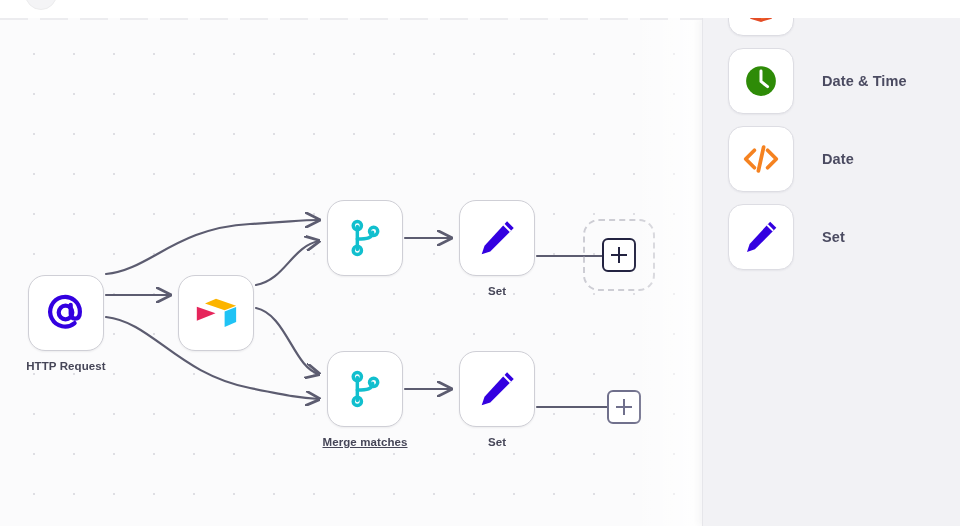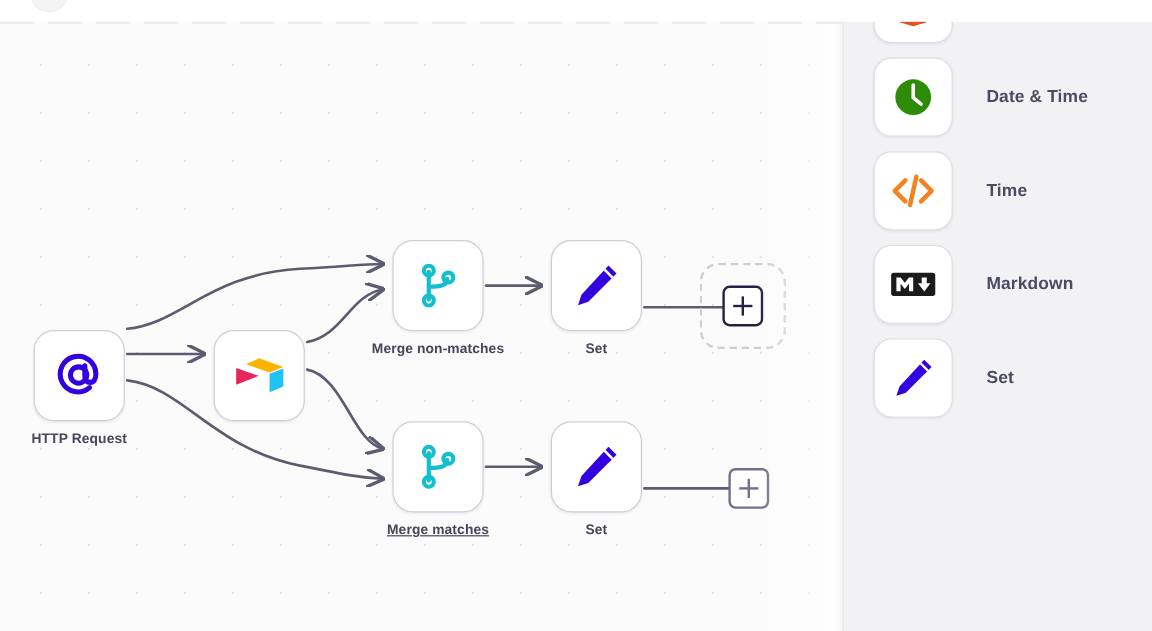--- a/index.html
+++ b/index.html
@@ -128,21 +128,20 @@
       <svg class="glyph" viewBox="0 0 48 48">
         <g fill="none" stroke="#11bfce" stroke-width="3.6" stroke-linecap="round">
           <path d="M16 12 L16 36"></path>
           <path d="M16 25 C 26 25, 32 24, 32 18"></path>
         </g>
         <circle cx="16" cy="11" r="4.3" fill="none" stroke="#11bfce" stroke-width="3.6"></circle>
         <circle cx="16" cy="37" r="4.3" fill="none" stroke="#11bfce" stroke-width="3.6"></circle>
         <circle cx="33" cy="17" r="4.3" fill="none" stroke="#11bfce" stroke-width="3.6"></circle>
       </svg>
     </div>
-    <div class="node-label" style="left:295px;top:266px;">Merge non-matches</div>
 
     <div class="node" style="left:459px;top:182px;">
       <svg class="glyph" viewBox="0 0 48 48">
         <path d="M34.5 6.5 L41.5 13.5 L17 38 L8 41 L11 32 Z" fill="#3300e0"></path>
         <path d="M31 10 L38 17" stroke="#ffffff" stroke-width="2.2" fill="none"></path>
       </svg>
     </div>
     <div class="node-label" style="left:427px;top:266px;">Set</div>
 
     <div class="node" style="left:327px;top:333px;">
@@ -216,34 +215,24 @@
       <div class="panel-item">
         <div class="panel-icon">
           <svg class="glyph" viewBox="0 0 48 48">
             <g fill="none" stroke="#f58220" stroke-width="4.3" stroke-linecap="round" stroke-linejoin="round">
               <path d="M16.5 14 L6.5 24 L16.5 34"></path>
               <path d="M31.5 14 L41.5 24 L31.5 34"></path>
               <path d="M27 10.5 L21 37.5"></path>
             </g>
           </svg>
         </div>
-        <div class="panel-label">Time</div>
-      </div>
-
-
-      <div class="panel-item">
-        <div class="panel-icon">
-          <svg class="glyph" viewBox="0 0 48 48">
-            <rect x="3" y="13" width="42" height="22" rx="2.5" fill="#1b1b1b"></rect>
-            <path d="M8 30.5 V17.5 h4 l4 5 4-5 h4 v13 h-4 v-7.2 l-4 5 -4-5 V30.5 Z" fill="#ffffff"></path>
-            <path d="M34.5 30.8 L28.5 23 h3.6 V17.5 h4.8 V23 h3.6 Z" fill="#ffffff"></path>
-          </svg>
-        </div>
-        <div class="panel-label">Markdown</div>
-      </div>
+        <div class="panel-label">Date</div>
+      </div>
+
+
 
 
       <div class="panel-item">
         <div class="panel-icon">
           <svg class="glyph" viewBox="0 0 48 48">
             <path d="M34.5 6.5 L41.5 13.5 L17 38 L8 41 L11 32 Z" fill="#3300e0"></path>
             <path d="M31 10 L38 17" stroke="#ffffff" stroke-width="2.2" fill="none"></path>
           </svg>
         </div>
         <div class="panel-label">Set</div>

